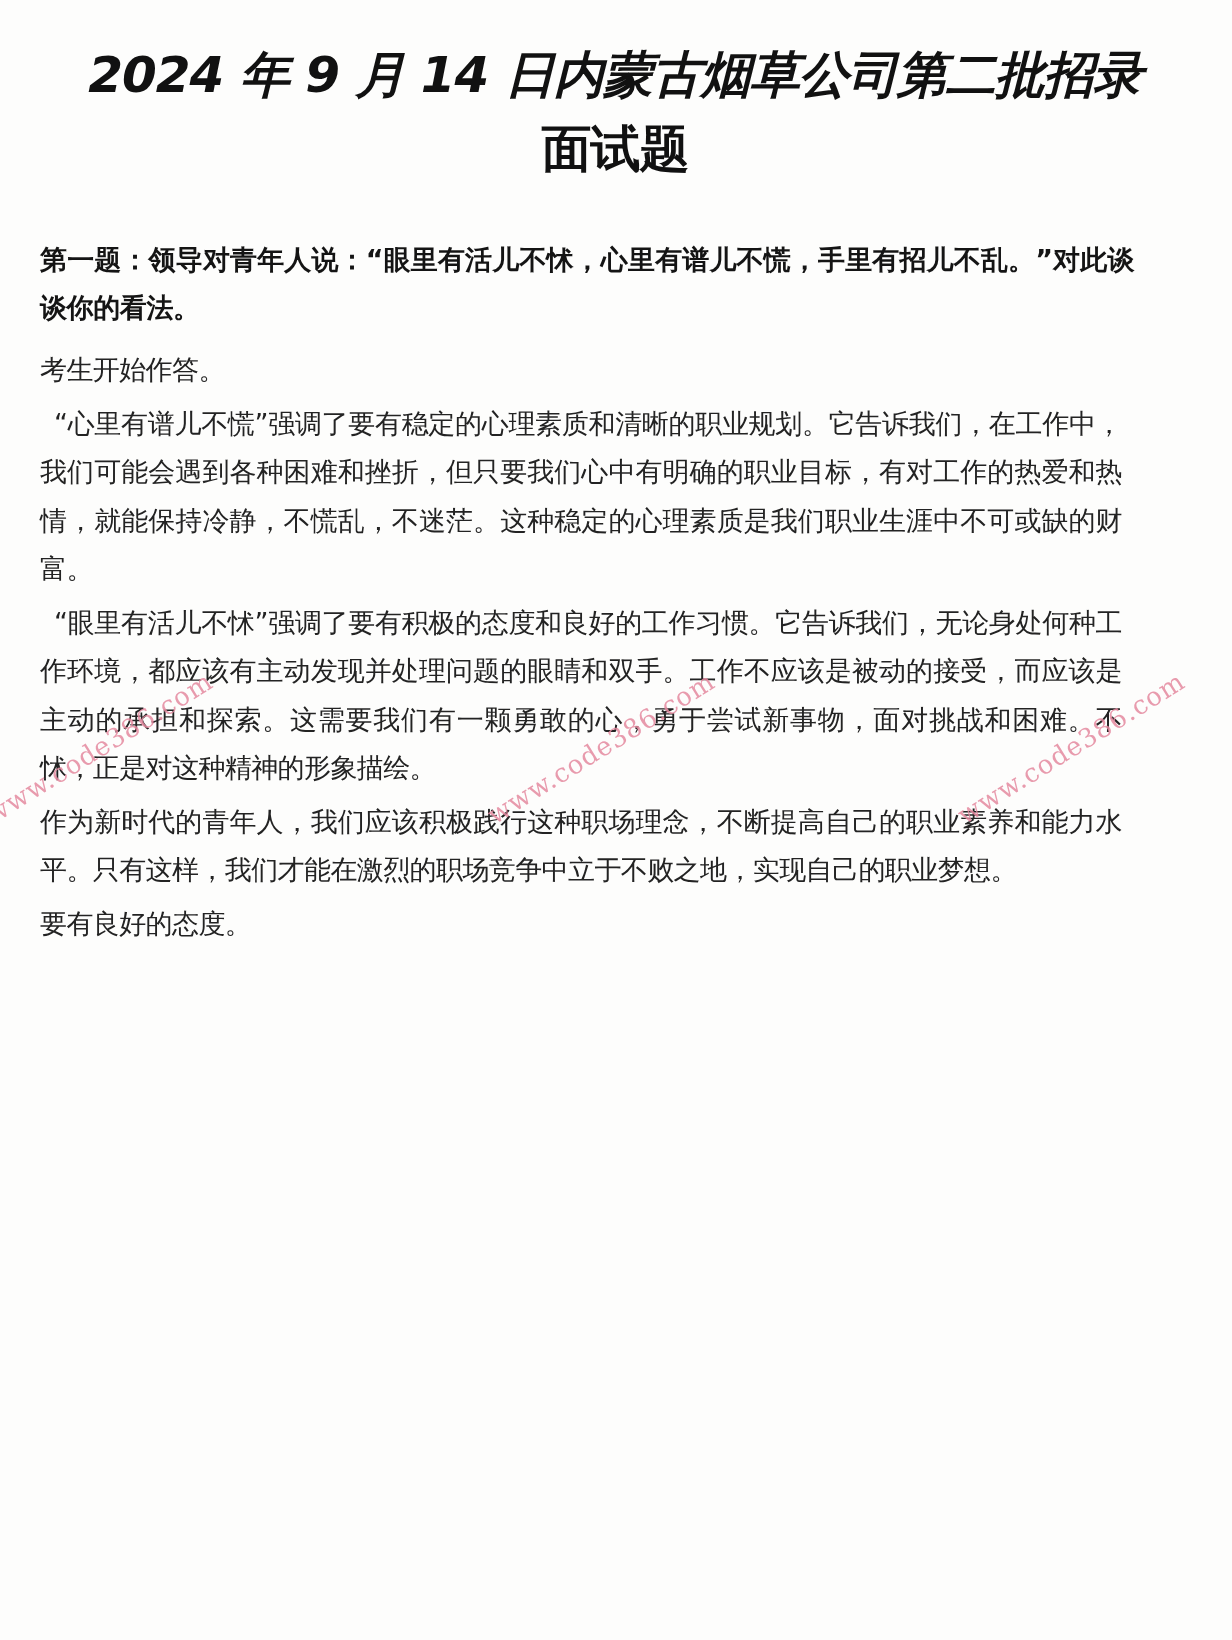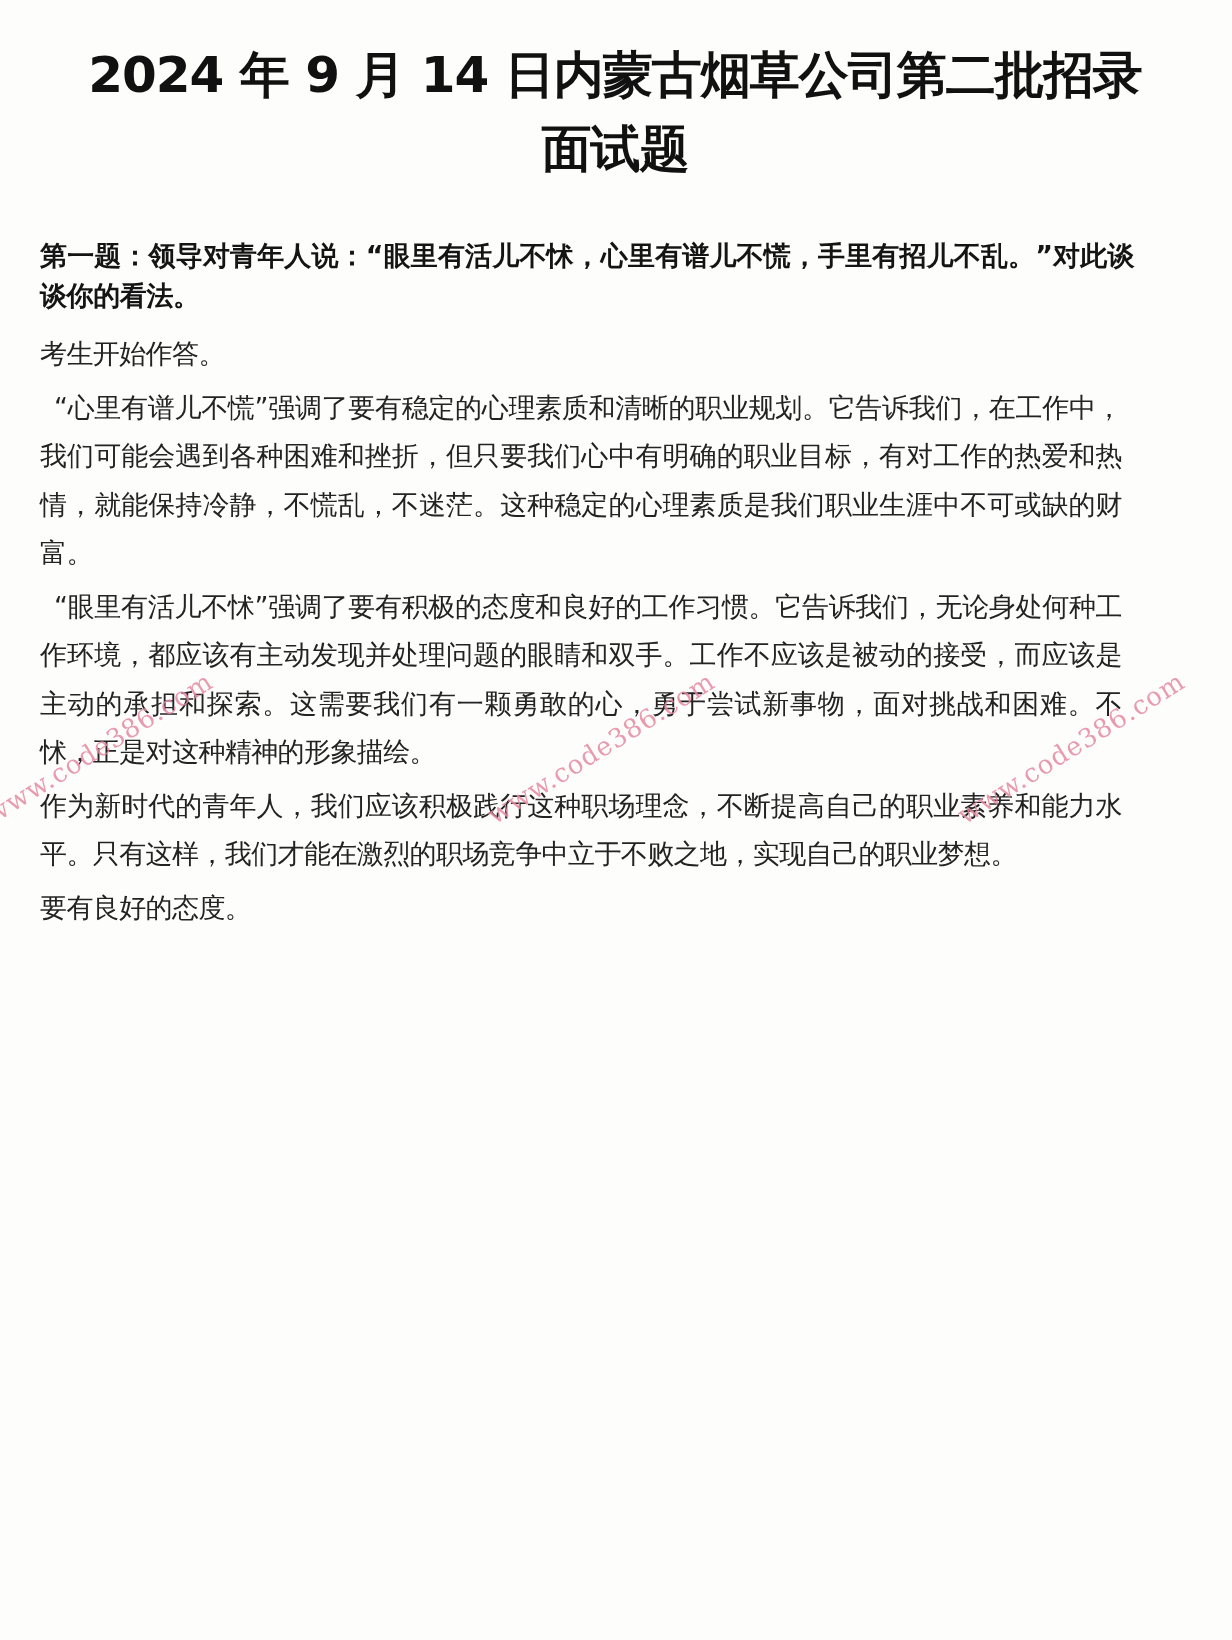--- a/index.html
+++ b/index.html
@@ -26,33 +26,33 @@
       left: 40px;
       width: 1150px;
       text-align: center;
       font-weight: bold;
       font-size: 50px;
       letter-spacing: -1px;
       color: #111111;
       white-space: nowrap;
       margin: 0;
     }
-    .title.l1 { top: 42px; }
+    .title.l1 { top: 42px; font-style: italic; }
     .title.l2 { top: 116px; }
 
     .content {
       position: absolute;
       left: 40px;
       top: 236px;
       width: 1094px;
     }
     .question {
       font-weight: bold;
       font-size: 27px;
-      line-height: 40px;
+      line-height: 48px;
       color: #141414;
       margin: 0 0 14px 0;
       letter-spacing: -0.4px;
       text-align: justify;
     }
     .para {
       font-size: 27px;
       line-height: 48.5px;
       color: #232323;
       margin: 0 12px 5px 0;

